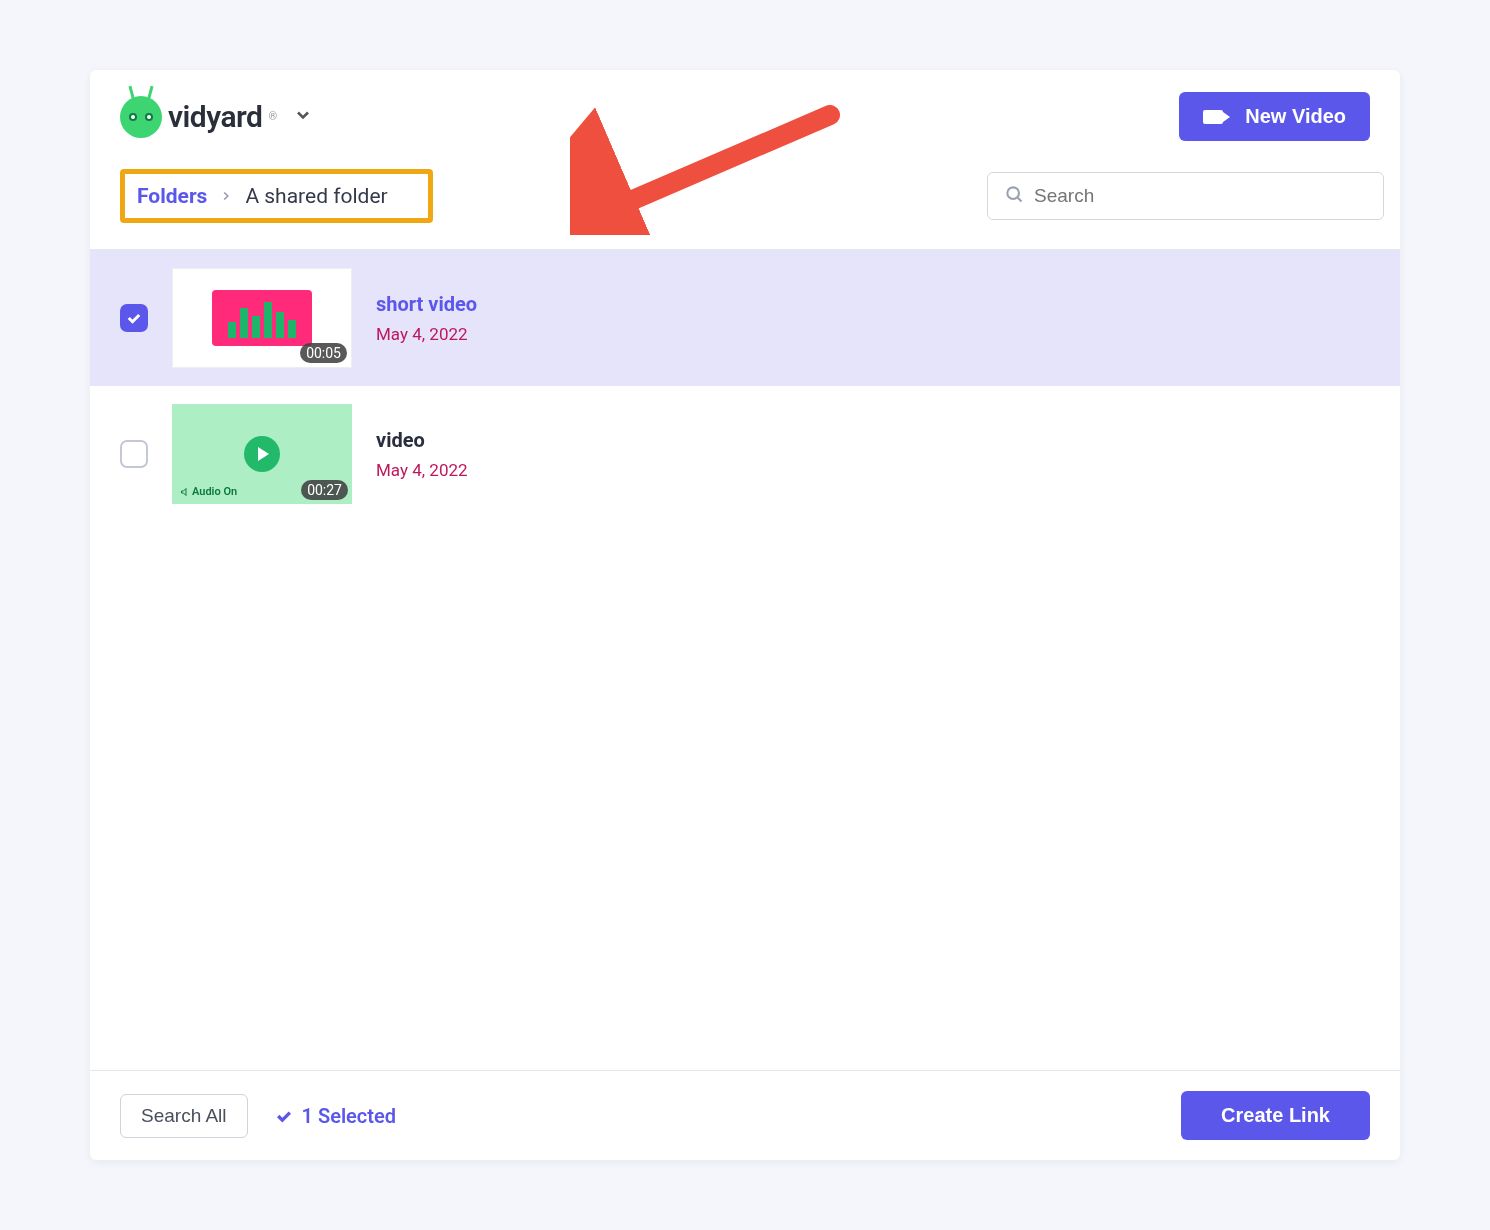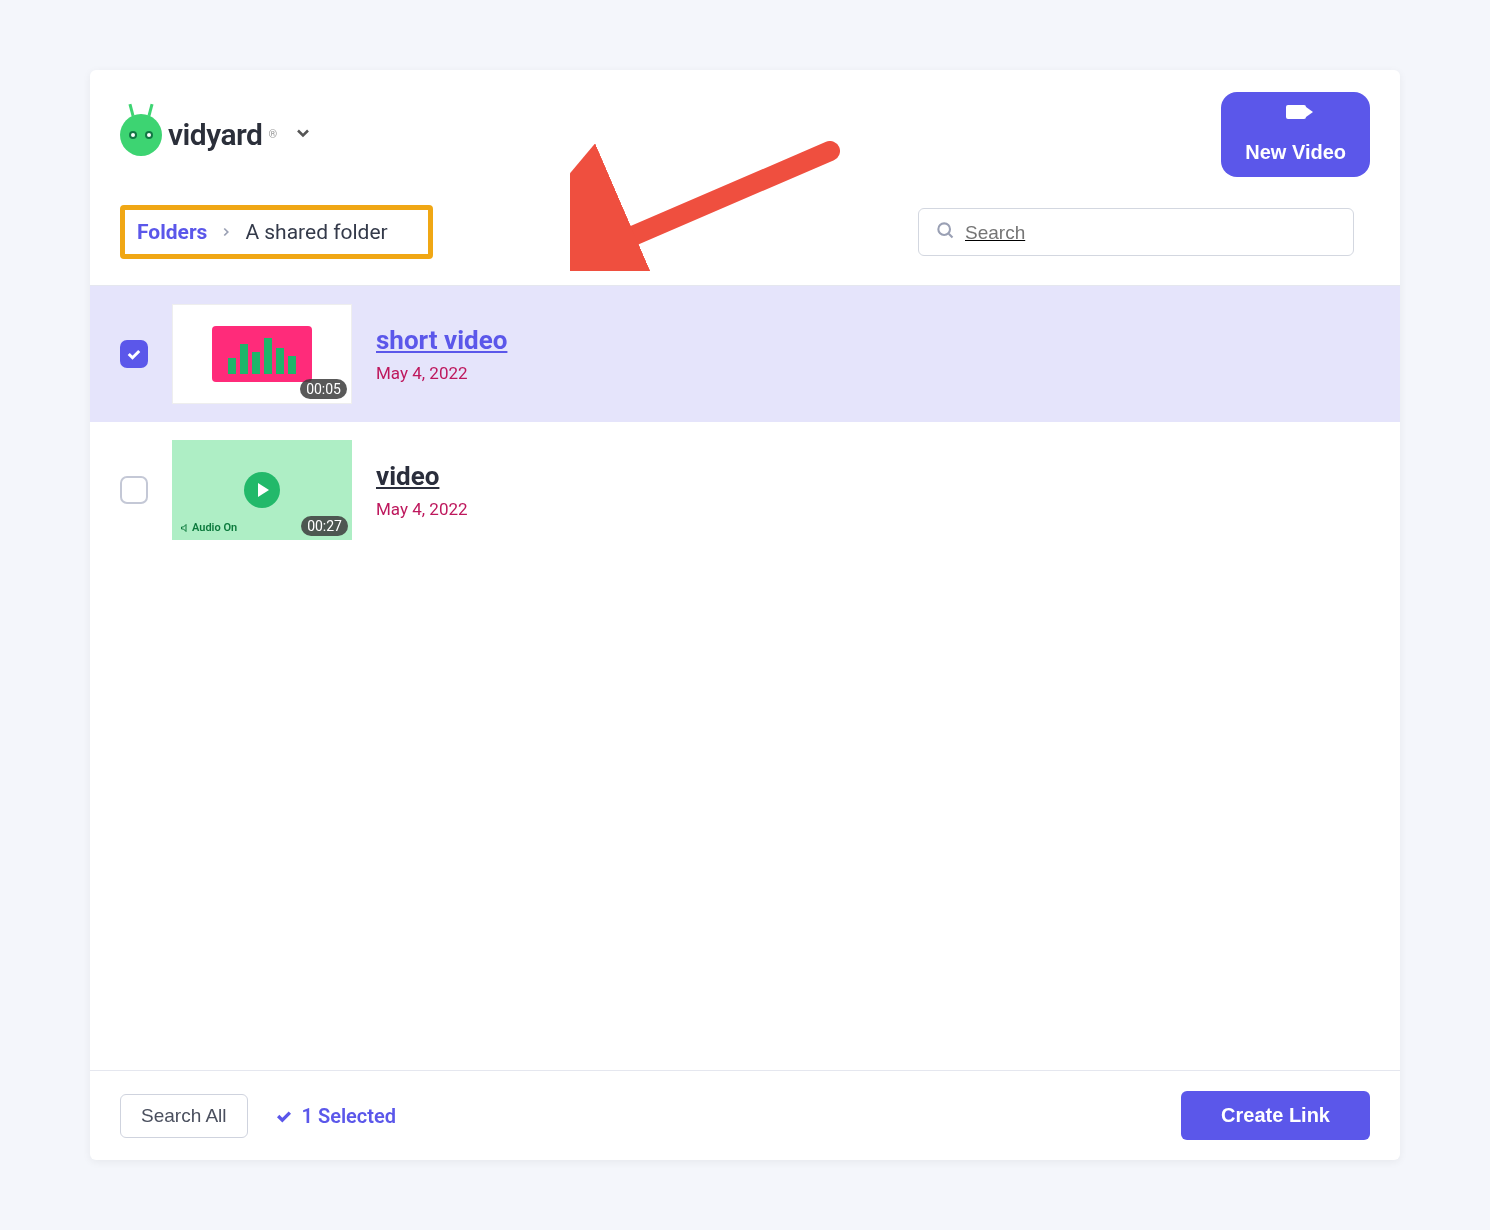--- a/index.html
+++ b/index.html
@@ -36,47 +36,47 @@
   content:""; position:absolute; top:-10px; width:3px; height:12px; background:#3dd472;
 }
 .logo-mark::before { left:10px; transform:rotate(-15deg); }
 .logo-mark::after { right:10px; transform:rotate(15deg); }
 .logo-eyes { display:flex; gap:8px; }
 .logo-eyes span { width:8px;height:8px;background:#fff;border-radius:50%;border:2px solid #174; }
 .logo-text { font-size: 30px; font-weight:600; color:#2b2f3a; letter-spacing:-0.5px; }
 .logo-reg { font-size:11px; color:#999; vertical-align: super; }
 .brand-chevron { color:#555; cursor:pointer; }
 .new-video-btn {
-  background:#5b57ea; color:#fff; border:none; border-radius:16px;
+  background:#5b57ea; color:#fff; border:none; border-radius:6px;
   padding:13px 24px; font-size:20px; font-weight:600; cursor:pointer;
-  display:flex; align-items:center; gap:22px;flex-direction:column;
+  display:flex; align-items:center; gap:22px;
 }
 .camera-icon { width:20px;height:14px;background:#fff;border-radius:2px;position:relative;display:inline-block; }
 .camera-icon::after { content:"";position:absolute;right:-7px;top:2px;border-left:7px solid #fff;border-top:5px solid transparent;border-bottom:5px solid transparent; }
 
 .subheader {
   display:flex; align-items:center; justify-content:space-between;
-  padding: 20px 46px 26px 30px;
+  padding: 20px 16px 26px 30px;
   border-bottom:1px solid #e5e7ef;
   position:relative;
   gap:39px;
 }
 .breadcrumb-wrap {
   border:5px solid #f0a714; border-radius:4px;
   padding:10px 40px 10px 12px;
   display:flex; align-items:center; gap:12px;
   font-size:21px;
 }
 .breadcrumb-link { color:#5b57ea; font-weight:700; cursor:pointer; }
 .breadcrumb-sep { color:#9aa0b4; }
 .breadcrumb-current { color:#343a4a; }
 .search-wrap {
-  display:flex; align-items:flex-end; gap:10px;
+  display:flex; align-items:center; gap:10px;
   border:1px solid #d3d7e0; border-radius:6px;
-  padding:11px 16px; width:436px;text-decoration:underline;
+  padding:11px 16px; width:397px;
 }
 .search-input { border:none; outline:none; font-size:19px; color:#6b7280; flex:1; }
 .search-icon { color:#9aa0b4; }
 
 .arrow-annotation {
   position:absolute; left:480px; top:-44px; pointer-events:none;
 }
 
 .list { flex:1; overflow:auto; }
 .row { display:flex; align-items:center; gap:24px; padding:18px 30px; }
@@ -96,21 +96,21 @@
   font-size:14px; padding:2px 6px; border-radius:10px;
 }
 .thumb-1 { background:#fff; border:1px solid #eee; }
 .thumb-1 .bars-bg { width:100px;height:56px;background:#ff2b7a;border-radius:4px;display:flex;align-items:flex-end;justify-content:center;gap:4px;padding:8px 10px; }
 .thumb-1 .bars-bg span { width:8px;background:#1db56a;display:inline-block; }
 .thumb-2 { background:#aeeec5; }
 .play-circle { width:36px;height:36px;border-radius:50%;background:#22b96a;display:flex;align-items:center;justify-content:center; }
 .play-tri { border-left:11px solid #fff;border-top:7px solid transparent;border-bottom:7px solid transparent;margin-left:3px; }
 .audio-caption { position:absolute;left:8px;bottom:6px;font-size:11px;color:#0c7a3d;display:flex;align-items:center;gap:0;font-weight:600; }
 .row-info { display:flex; flex-direction:column; gap:8px; }
-.row-title { font-size:26px; font-weight:700; color:#2a2e3c; cursor:pointer;text-decoration:underline; }
+.row-title { font-size:20px; font-weight:700; color:#2a2e3c; cursor:pointer; }
 .row.selected .row-title { color:#5b57ea; }
 .row-date { font-size:17px; color:#be185d; }
 
 .footer {
   border-top:1px solid #e5e7ef;
   display:flex; align-items:center; justify-content:space-between;
   padding:20px 30px;
 }
 .footer-left { display:flex; align-items:center; gap:26px; }
 .select-all-btn {

